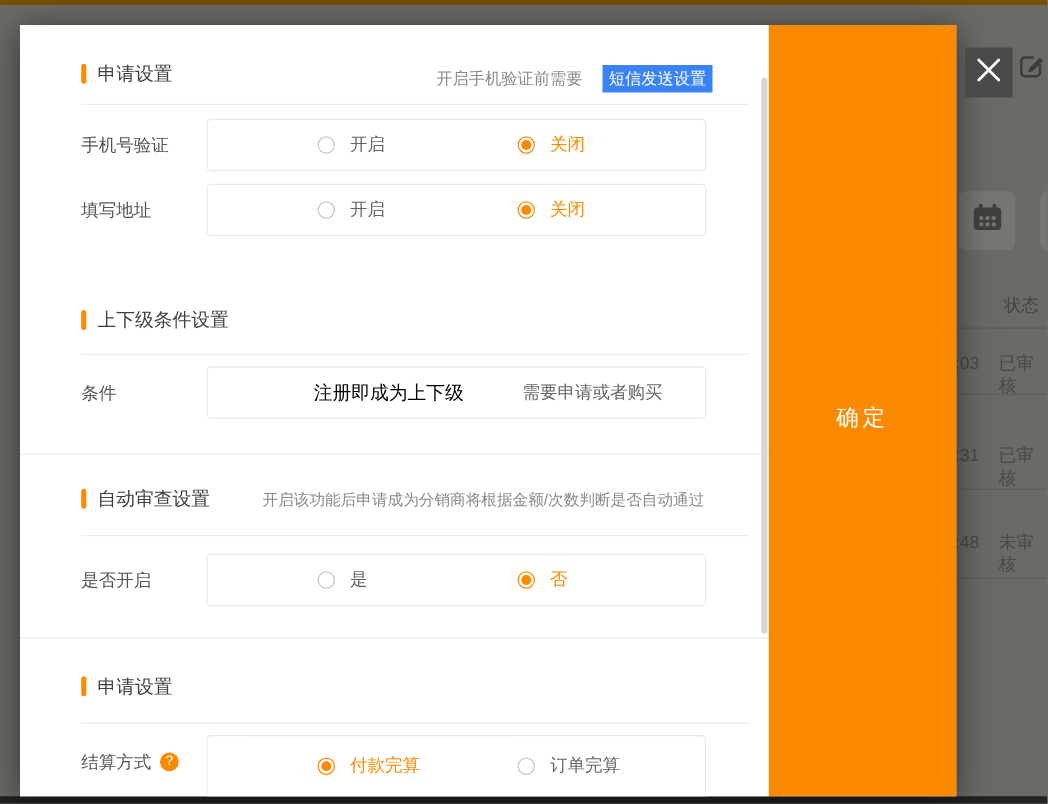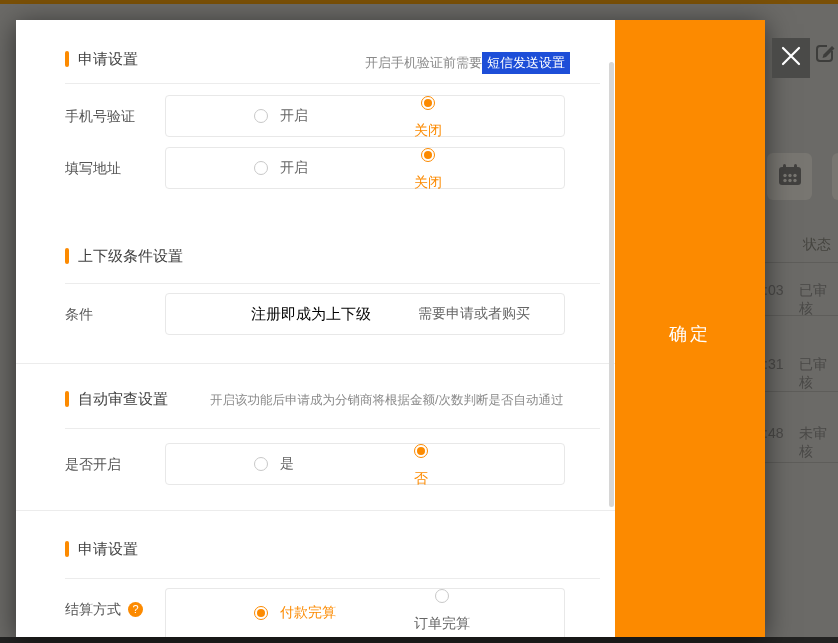--- a/index.html
+++ b/index.html
@@ -22,30 +22,30 @@
 
   
   .modal{position:absolute;left:16px;top:20px;width:749px;height:617px;background:#fff;
          box-shadow:0 4px 26px rgba(0,0,0,0.55);}
   .content{position:absolute;left:0;top:0;width:599px;height:617px;background:#fff;}
 
   .sec-head{position:absolute;height:18px;display:flex;align-items:center;}
   .sec-bar{width:4px;height:16px;border-radius:2px;background:#fc8a00;margin-right:9px;}
   .sec-title{font-size:15px;color:#404040;}
   .note{position:absolute;font-size:13px;color:#8a8a8a;white-space:nowrap;}
-  .badge{display:inline-block;background:#1d4ed8;color:#fff;font-size:13px;padding:2px 5px;margin-left:0;}
+  .badge{display:inline-block;background:#3b82f6;color:#fff;font-size:13px;padding:2px 5px;margin-left:16px;}
 
   .hdiv{position:absolute;left:49px;width:535px;height:1px;background:#ececec;}
   .bigdiv{position:absolute;left:0;width:599px;height:1px;background:#ececec;}
 
   .rowlabel{position:absolute;left:49px;height:42px;line-height:42px;font-size:14px;color:#555;display:flex;align-items:center;gap:7px;}
   .box{position:absolute;left:149px;width:400px;height:42px;border:1px solid #e8e8e8;border-radius:4px;background:#fff;}
   .box.cut{height:49px;border-bottom:none;border-radius:4px 4px 0 0;}
   .opt{position:absolute;top:0;height:100%;display:flex;align-items:center;gap:12px;cursor:pointer;}
-  .opt1{left:88px;} .opt2{left:248px;flex-direction:column;}
+  .opt1{left:88px;} .opt2{left:248px;}
   .radio{width:14px;height:14px;border-radius:50%;border:1px solid #c8c8c8;background:#fff;position:relative;flex:none;}
   .radio.sel{border-color:#fc8a00;}
   .radio.sel::after{content:"";position:absolute;inset:2px;border-radius:50%;background:#fc8a00;}
   .opt-label{font-size:14px;color:#666;}
   .opt-label.sel{color:#fc8a00;}
   .choice{position:absolute;top:0;height:100%;display:flex;align-items:center;justify-content:center;cursor:pointer;}
   .choice1{left:65px;width:160px;font-size:15px;color:#000000;}
   .choice2{left:228px;width:160px;font-size:14px;color:#666;}
   .help{width:15px;height:15px;border-radius:50%;background:#fc8a00;color:#fff;font-size:11px;
         line-height:15px;text-align:center;flex:none;}

